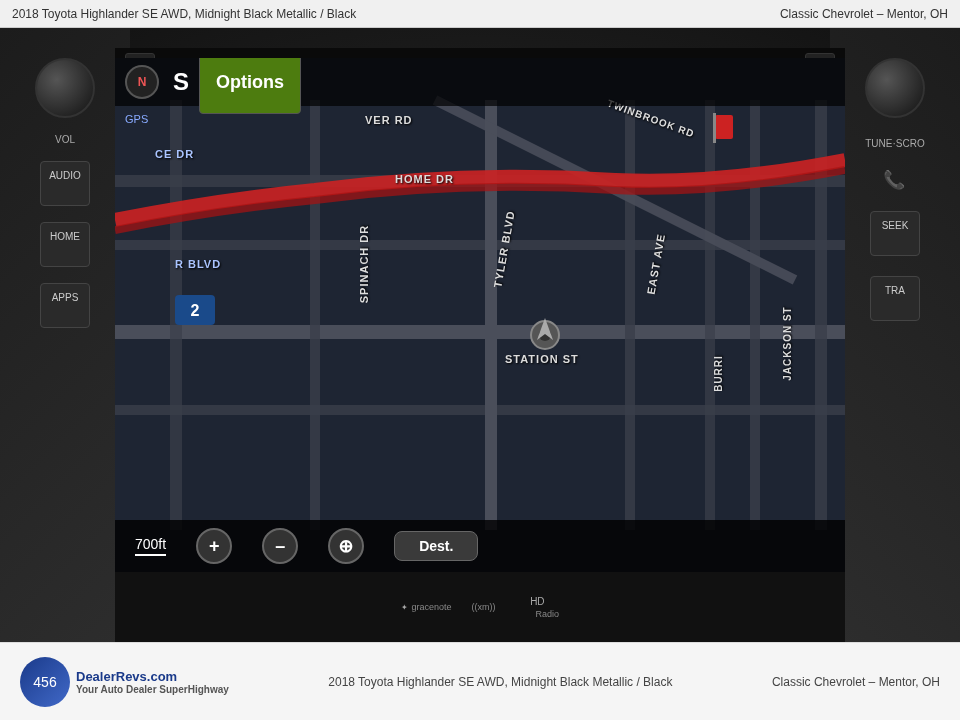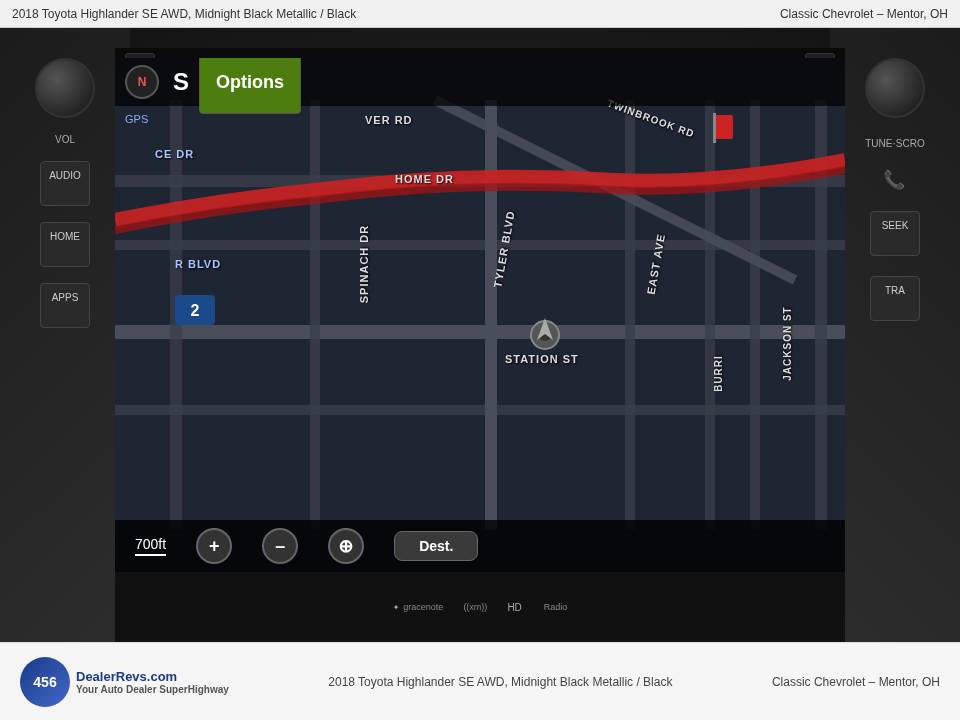--- a/index.html
+++ b/index.html
@@ -263,21 +263,21 @@
     .logo-circle {
       width: 50px;
       height: 50px;
       border-radius: 50%;
       background: linear-gradient(135deg, #1a3a8a, #4169c8);
       display: flex;
       align-items: center;
       justify-content: center;
       color: white;
       font-size: 14px;
-      font-weight: bold;
+      font-weight: normal;
     }
 
     .logo-text {
       font-size: 13px;
       font-weight: bold;
       color: #1a3a8a;
     }
 
     .logo-subtext {
       font-size: 10px;
@@ -465,21 +465,21 @@
       </div>
 
     </div>
 
     <div class="screen-bottom-strip">
       <div style="display:flex;align-items:center;gap:4px;">
         <span style="color:#aaa;font-size:8px;">✦</span>
         <span class="strip-label">gracenote</span>
       </div>
       <div class="strip-label">((xm))</div>
-      <div style="display:flex;align-items:center;gap:2px;">
+      <div style="display:flex;align-items:center;gap:2px;flex-direction:column;">
         <span style="color:#aaa;font-size:10px;">HD</span>
         <span class="strip-label" style="margin-left:20px;">Radio</span>
       </div>
     </div>
 
   </div>
 
   <div id="bottom-bar">
     <div class="bottom-logo">
       <div class="logo-circle">

